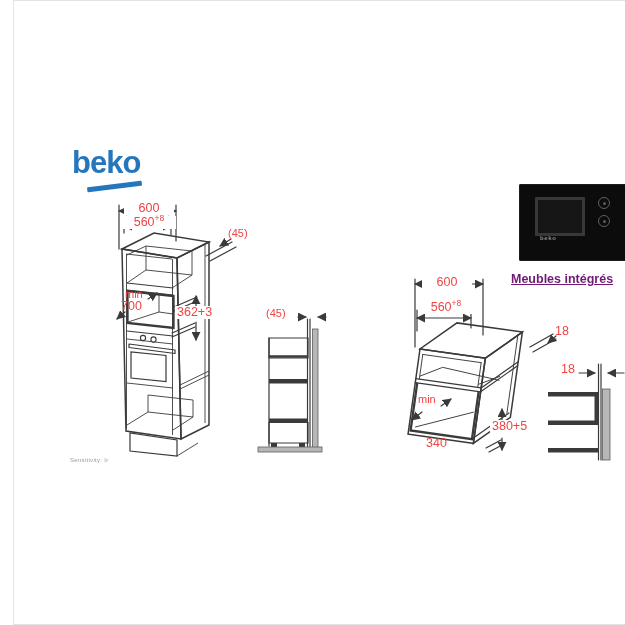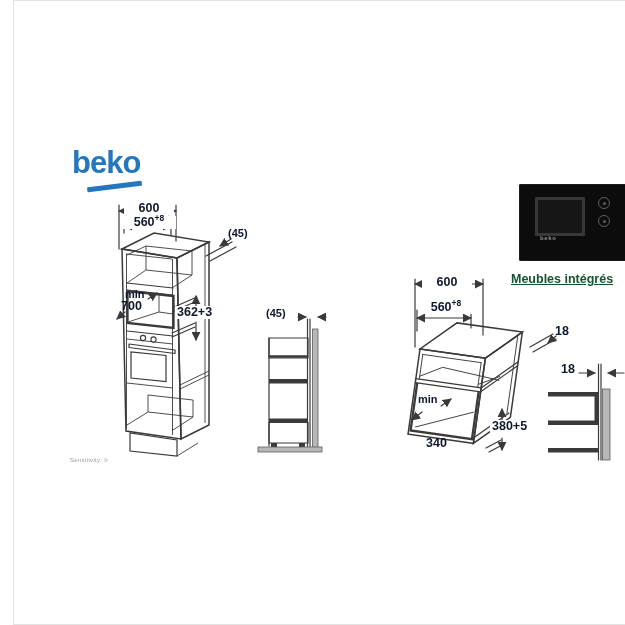--- a/index.html
+++ b/index.html
@@ -18,21 +18,21 @@
     position:absolute;left:73px;top:183px;width:55px;height:4.5px;
     background:var(--brand-blue,#2577bd);transform:rotate(-7deg);border-radius:1px;
   }
   .model-name{
     position:absolute;left:501px;top:151px;width:120px;
     font-size:19px;font-weight:700;letter-spacing:0;
     color:var(--model-blue,#2a4fc9);white-space:nowrap;
   }
   .section-title{
     position:absolute;left:497px;top:271px;
-    font-size:12.5px;font-weight:700;text-decoration:underline;color:#14532d;
+    font-size:12.5px;font-weight:700;text-decoration:underline;color:#701a75;
   }
   
   .microwave{
     position:absolute;left:505px;top:183px;width:113px;height:77px;
     background:var(--appliance-black,#0c0c0c);border-radius:2px;
     box-shadow:inset 0 0 0 1px #1d1d1d;
   }
   .mw-window{
     position:absolute;left:16px;top:13px;width:44px;height:33px;
     background:#161616;border:3px solid #383838;border-radius:1px;
@@ -53,21 +53,21 @@
   svg{position:absolute;overflow:visible;}
   .ln   {stroke:var(--line-ink,#3a3a3a);stroke-width:1.2;fill:none;stroke-linecap:round;}
   .ln14 {stroke:var(--line-ink,#3a3a3a);stroke-width:1.5;fill:none;stroke-linejoin:miter;}
   .lnth {stroke:var(--line-ink,#3a3a3a);stroke-width:2.3;fill:none;}
   .ln09 {stroke:var(--line-ink,#3a3a3a);stroke-width:0.9;fill:none;}
   .fill-ink{fill:var(--line-ink,#3a3a3a);stroke:none;}
   .wallfill{fill:var(--wall-gray,#b7b7b7);stroke:#5c5c5c;stroke-width:.8;}
   .knobc{fill:#fff;stroke:var(--line-ink,#3a3a3a);stroke-width:1.1;}
   
   .dim{
-    position:absolute;font-weight:700;font-size:12.5px;color:#0f172a;
+    position:absolute;font-weight:400;font-size:12.5px;color:#ef4444;
     line-height:1.05;white-space:nowrap;
   }
   .dim.bg{background:#fff;padding:0 2px;text-align:right;}
   .dim.small{font-size:11px;}
   .dim.center{text-align:center;}
   .dim sup{font-size:8.5px;vertical-align:super;line-height:0;}
   .watermark{
     position:absolute;left:56px;top:456px;font-size:6px;color:#9a9a9a;letter-spacing:.3px;
   }
 </style>

